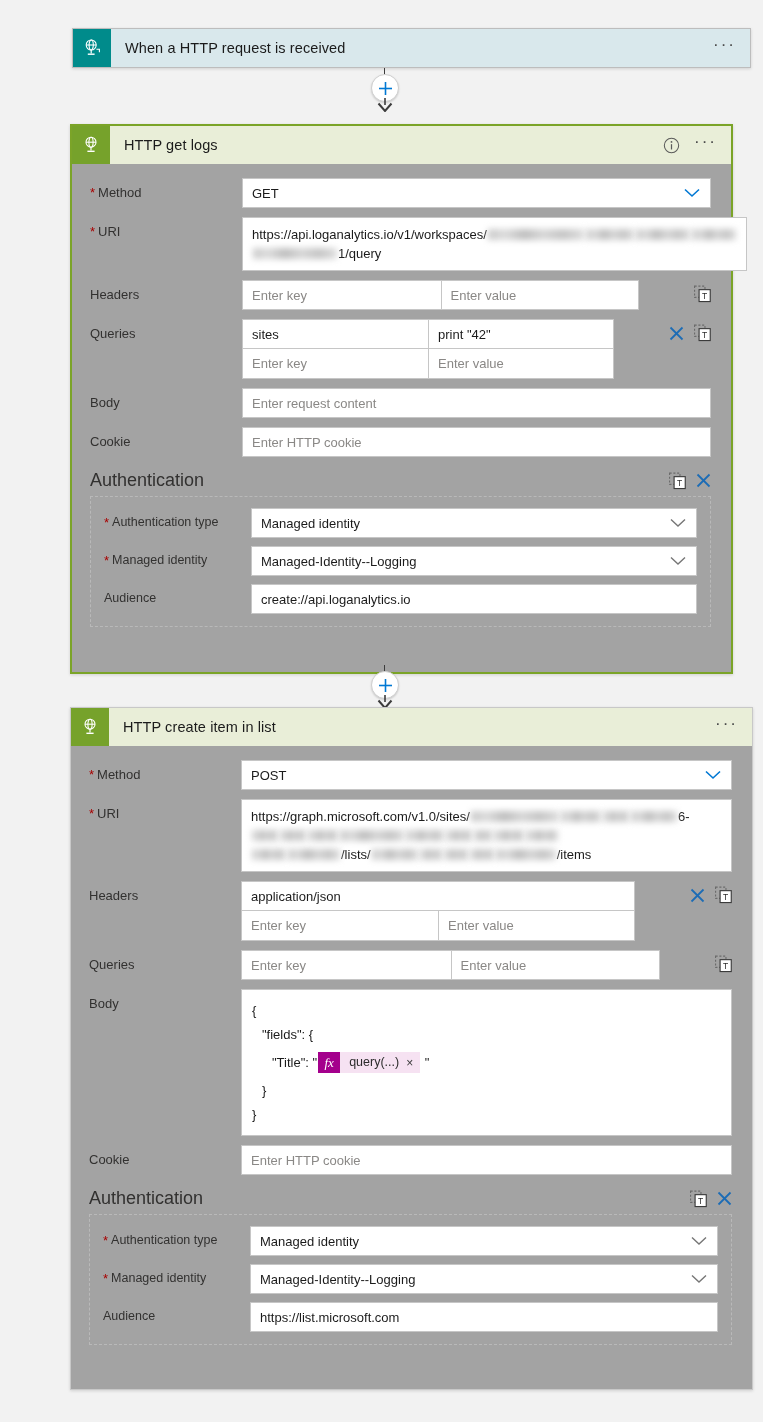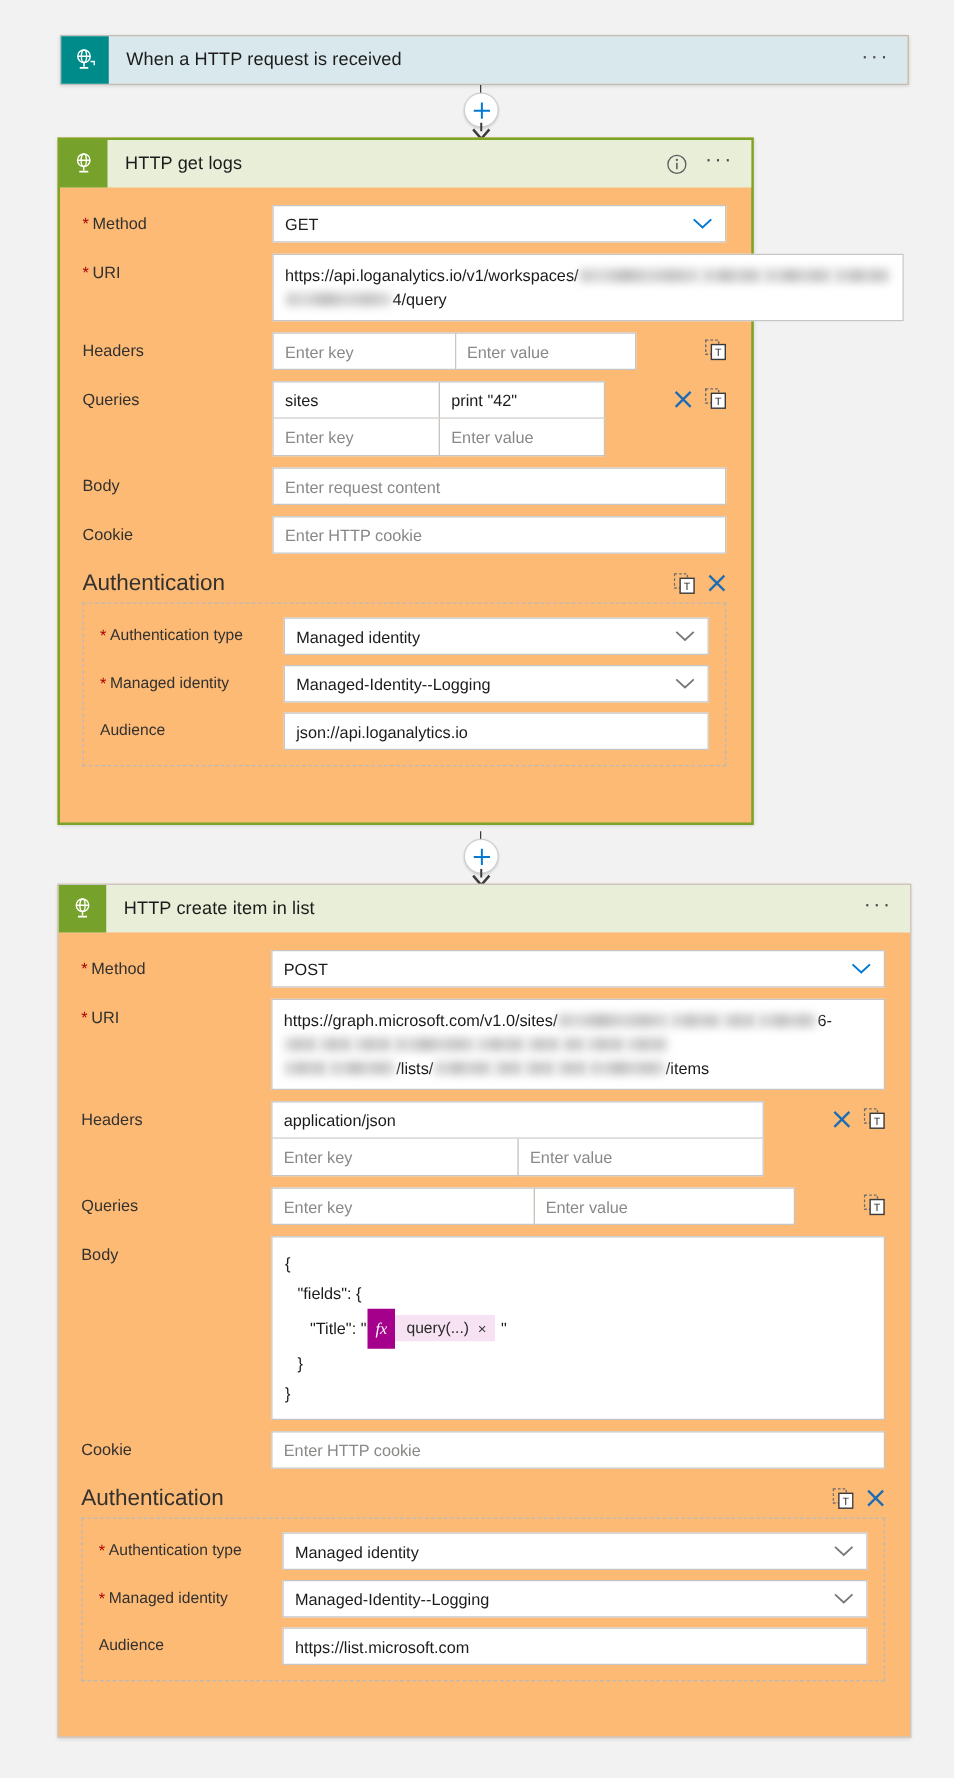--- a/index.html
+++ b/index.html
@@ -8,23 +8,24 @@
     width: 763px; height: 1422px;
     background: #f2f2f2;
     font-family: "Liberation Sans", sans-serif;
     -webkit-font-smoothing: antialiased;
   }
   .canvas { position: relative; width: 763px; height: 1422px; overflow: hidden; }
 
   
   .card {
     position: absolute;
-    background: #fdba74;
+    background: #a3a3a3;
     border: 1px solid #c8c8c8;
     box-shadow: 0 1px 3px rgba(0,0,0,0.14);
+    margin-left: 24px;
   }
   .card.selected { border: 2px solid #7ba428; }
 
   .card-header {
     display: flex; align-items: center;
     height: 38px;
   }
   .hdr-icon {
     width: 38px; height: 38px; flex: 0 0 38px;
     display: flex; align-items: center; justify-content: center;
@@ -50,21 +51,21 @@
     left: 48px; top: 28px; width: 679px; height: 40px;
     border: 1px solid #bdbdbd;
   }
   .trigger .card-header { height: 38px; background: #d9e8ec; }
   .trigger .hdr-icon { background: #008b8b; }
 
   
   .action .card-header { background: #e9eed8; }
   .action .hdr-icon { background: #76a22b; }
 
-  #card-get-logs { left: 46px; top: 110px; width: 557px; height: 550px; }
+  #card-get-logs { left: 46px; top: 124px; width: 663px; height: 550px; }
   #card-create-item { left: 46px; top: 707px; width: 683px; height: 683px; }
 
   .card-body { padding: 14px 20px 16px 18px; }
 
   
   .row { display: flex; align-items: flex-start; margin-bottom: 9px; }
   .row-label {
     flex: 0 0 152px;
     font-size: 13px; color: #323130;
     padding-top: 7px;
@@ -126,21 +127,21 @@
     padding: 9px 10px 8px 10px;
     font-size: 13px; color: #1b1b1b;
   }
   .json-line { line-height: 1; padding: 5px 0 6px 0; display: flex; align-items: center; white-space: pre; }
   .ind1 { padding-left: 10px; }
   .ind2 { padding-left: 20px; }
 
   .token { display: inline-flex; align-items: center; height: 21px; margin: 0 1px; vertical-align: middle; }
   .token .fx {
     background: #a4008c; color: #fff;
-    width: 22px; height: 32px;
+    width: 22px; height: 21px;
     display: flex; align-items: center; justify-content: center;
     font-family: "Liberation Serif", serif;
     font-style: italic; font-size: 13px;
   }
   .token .chip {
     background: #f6e2f2; color: #2b2b2b;
     height: 21px; display: flex; align-items: center;
     padding: 0 7px 0 9px; font-size: 12.5px; gap: 7px;
   }
   .token .chip .tx { font-size: 12px; color: #3b3b3b; }
@@ -264,21 +265,21 @@
 
       <div class="row">
         <div class="row-label">
           <span class="req">*</span>
           <span>URI</span>
         </div>
         <div class="row-field">
           <div class="tb tall uri-box">
             <div>
                 <div class="uri-line"><span>https://api.loganalytics.io/v1/workspaces/</span><span class="blur" style="width: 96px;"></span><span class="blur" style="width: 48px;"></span><span class="blur" style="width: 54px;"></span><span class="blur" style="width: 44px;"></span></div>
-                <div class="uri-line"><span class="blur" style="width: 84px;"></span><span>4/query</span></div>
+                <div class="uri-line"><span class="blur" style="width: 84px;"></span><span>1/query</span></div>
               </div>
           </div>
         </div>
       </div>
 
       <div class="row">
         <div class="row-label">Headers</div>
         <div class="row-field">
           <div class="row-with-tools">
             <div class="grow kv-stack">
@@ -386,21 +387,21 @@
               <svg class="chev" viewBox="0 0 16 10" aria-hidden="true">
                 <path d="M1 1.5 L8 8 L15 1.5" fill="none" stroke="#767676" stroke-width="1.4"></path>
               </svg>
             </div>
           </div>
         </div>
         <div class="row">
           <div class="row-label">Audience</div>
           <div class="row-field">
             <div class="tb">
-              <span>json://api.loganalytics.io</span>
+              <span>create://api.loganalytics.io</span>
             </div>
           </div>
         </div>
       </div>
 
     </div>
   </div>
 
   <div class="connector" id="connector-2">
     <div class="stem"></div>

